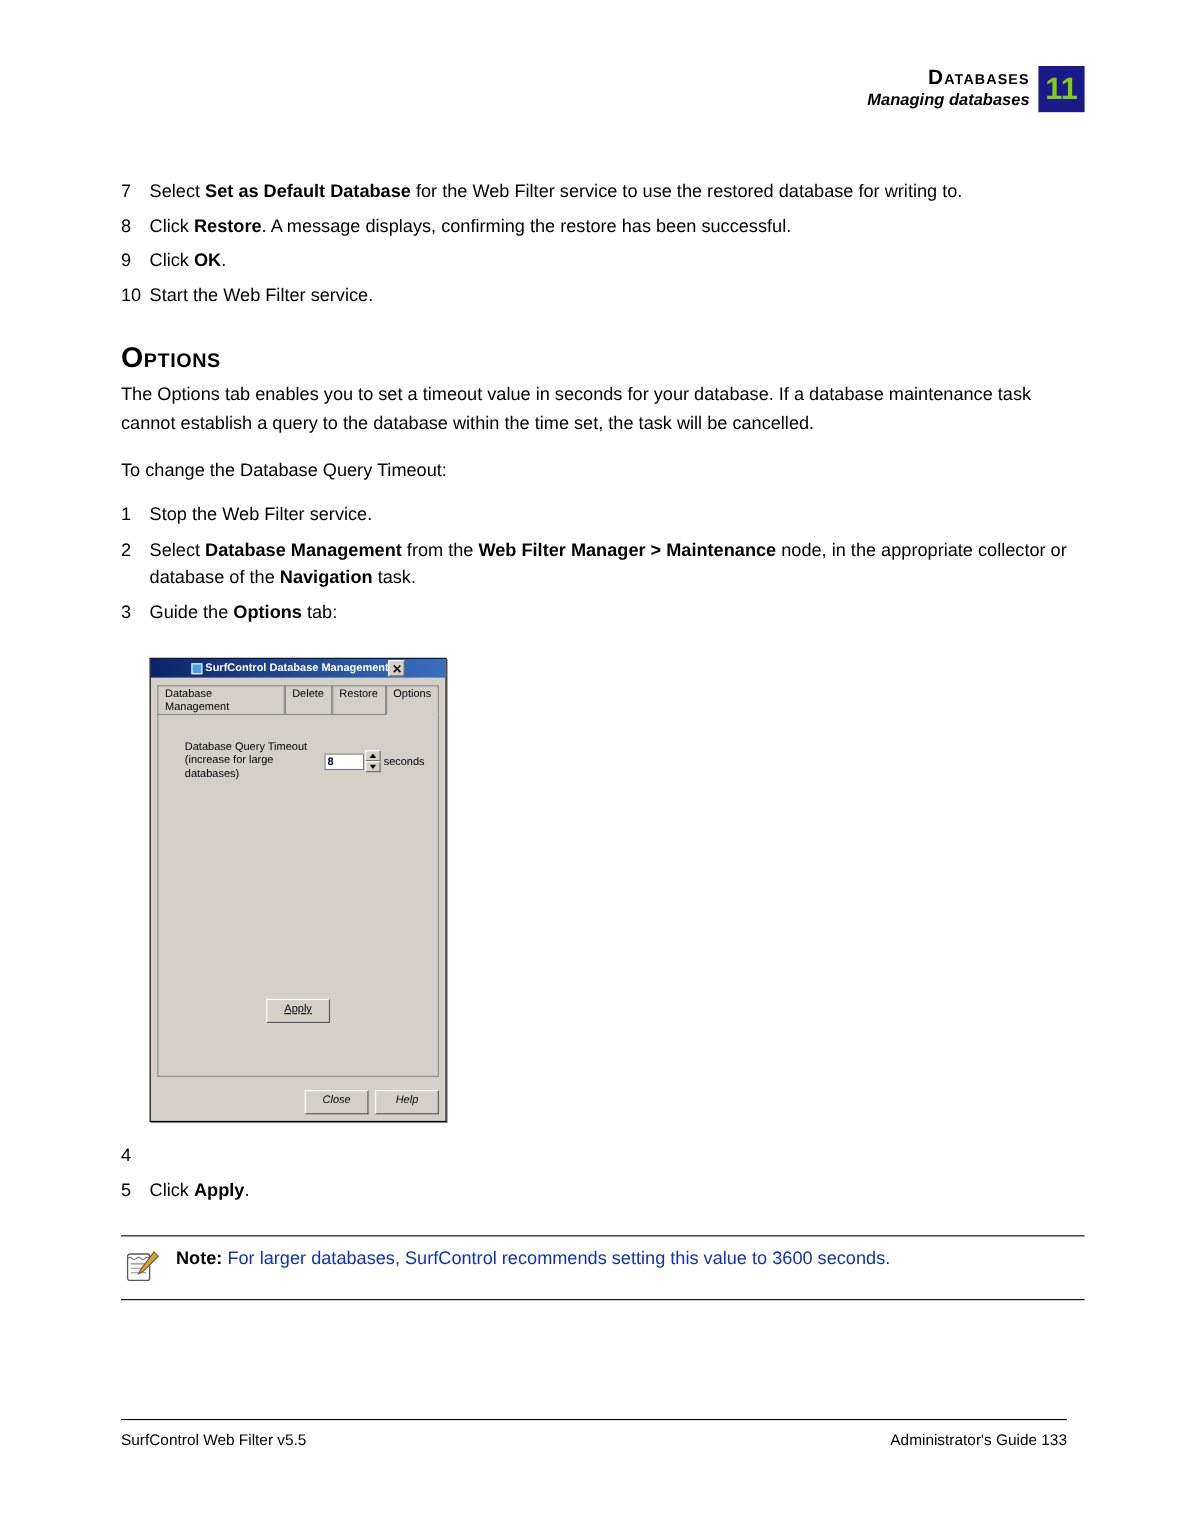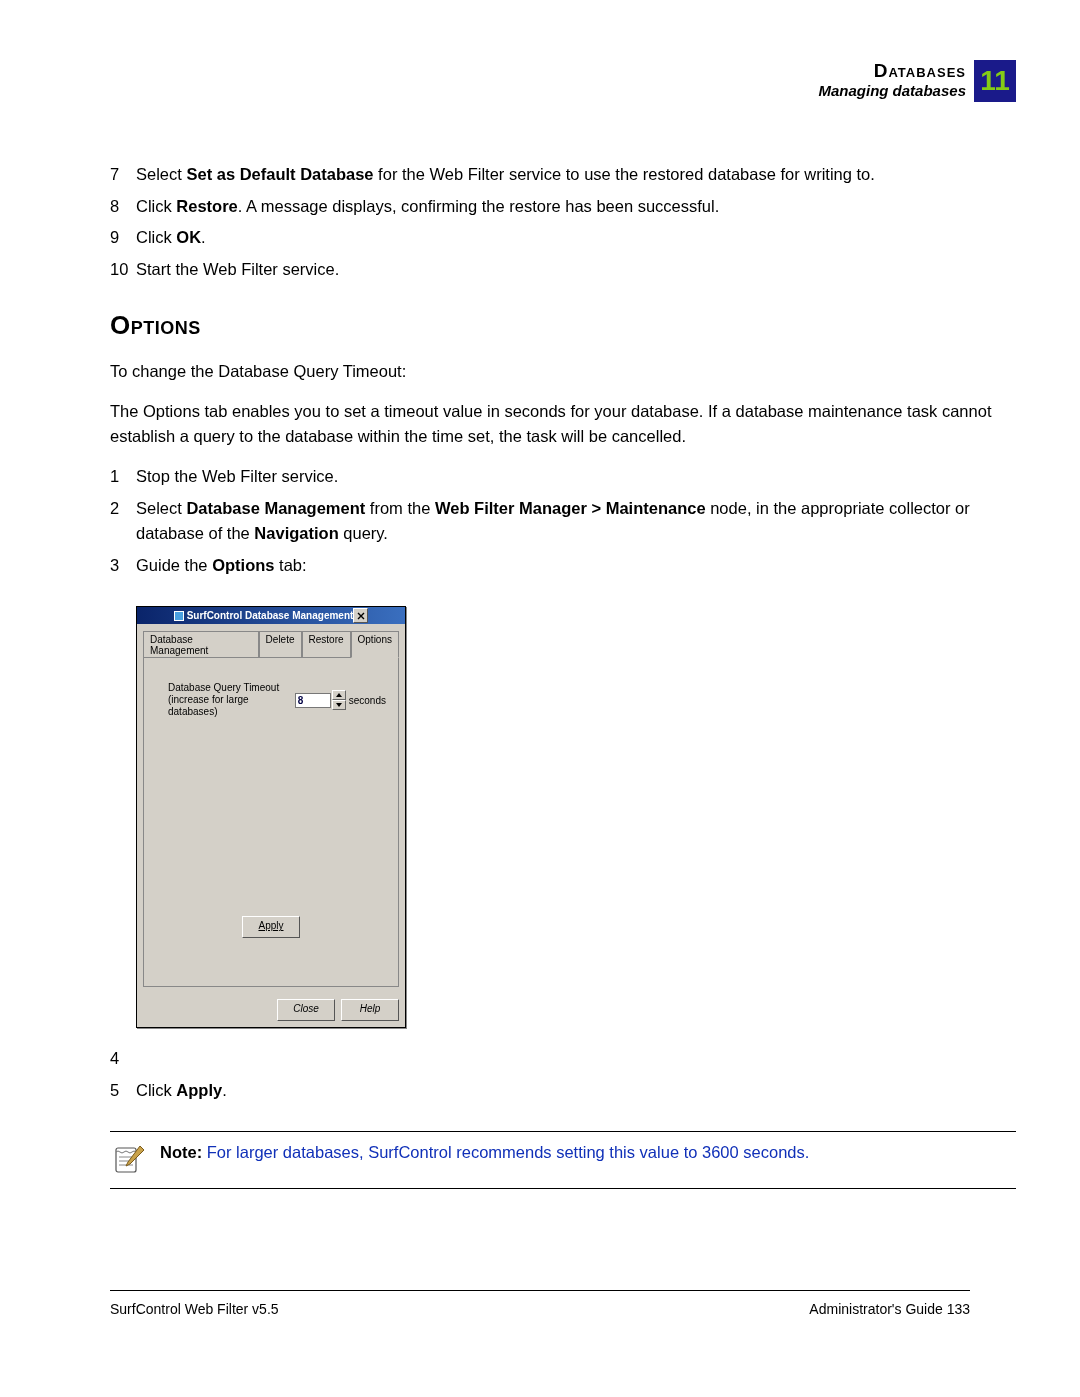--- a/index.html
+++ b/index.html
@@ -1,16 +1,16 @@
 <!DOCTYPE html>
 <html><head>
 <meta charset="utf-8">
 <style>
   html,body{margin:0;padding:0;background:#fff;font-family:Arial,Helvetica,sans-serif;color:#000;}
-  .page{width:1080px;height:1367px;position:relative;box-sizing:border-box;padding:60px 64px 50px 110px;}
+  .page{width:1080px;height:1367px;position:relative;box-sizing:border-box;padding:60px 94px 50px 110px;}
   .header{display:flex;justify-content:flex-end;align-items:flex-start;margin-bottom:60px;}
   .header-text{text-align:right;margin-right:8px;}
   .header-title{font-variant:small-caps;font-weight:bold;font-size:19px;letter-spacing:1px;}
   .header-sub{font-style:italic;font-weight:bold;font-size:15px;}
   .chapter-box{background:#1a1a8a;color:#84cc16;font-weight:bold;font-size:28px;width:42px;height:42px;display:flex;align-items:center;justify-content:center;}
   ol.main-list{list-style:none;padding:0;margin:0 0 28px 0;}
   ol.main-list>li{display:flex;font-size:16.5px;line-height:1.55;margin-bottom:6px;}
   ol.main-list .num{width:26px;flex-shrink:0;}
   .section-h{font-variant:small-caps;font-weight:bold;font-size:26px;margin:14px 0 6px 0;letter-spacing:.5px;}
   .para{font-size:16.5px;line-height:1.55;margin-bottom:14px;}
@@ -73,31 +73,31 @@
         <span class="num">9</span>
         <span><span>Click </span><b>OK</b><span>.</span></span>
       </li>
     <li>
         <span class="num">10</span>
         <span><span>Start the Web Filter service.</span></span>
       </li>
   </ol>
 
   <div class="section-h">Options</div>
+  <div class="para">The Options tab enables you to set a timeout value in seconds for your database. If a database maintenance task cannot establish a query to the database within the time set, the task will be cancelled.</div>
   <div class="para" style="margin-top:18px;">To change the Database Query Timeout:</div>
-  <div class="para">The Options tab enables you to set a timeout value in seconds for your database. If a database maintenance task cannot establish a query to the database within the time set, the task will be cancelled.</div>
 
   <ol class="main-list">
     <li>
         <span class="num">1</span>
         <span>Stop the Web Filter service.</span>
       </li>
     <li>
         <span class="num">2</span>
-        <span><span>Select </span><b>Database Management</b><span> from the </span><b>Web Filter Manager &gt; Maintenance</b><span> node, in the appropriate collector or database of the </span><b>Navigation</b><span> query.</span></span>
+        <span><span>Select </span><b>Database Management</b><span> from the </span><b>Web Filter Manager &gt; Maintenance</b><span> node, in the appropriate collector or database of the </span><b>Navigation</b><span> task.</span></span>
       </li>
     <li>
         <span class="num">3</span>
         <span><span>Guide the </span><b>Options</b><span> tab:</span></span>
       </li>
   </ol>
 
   <div class="dlg-wrap">
     <div class="dlg">
       <div class="titlebar">

